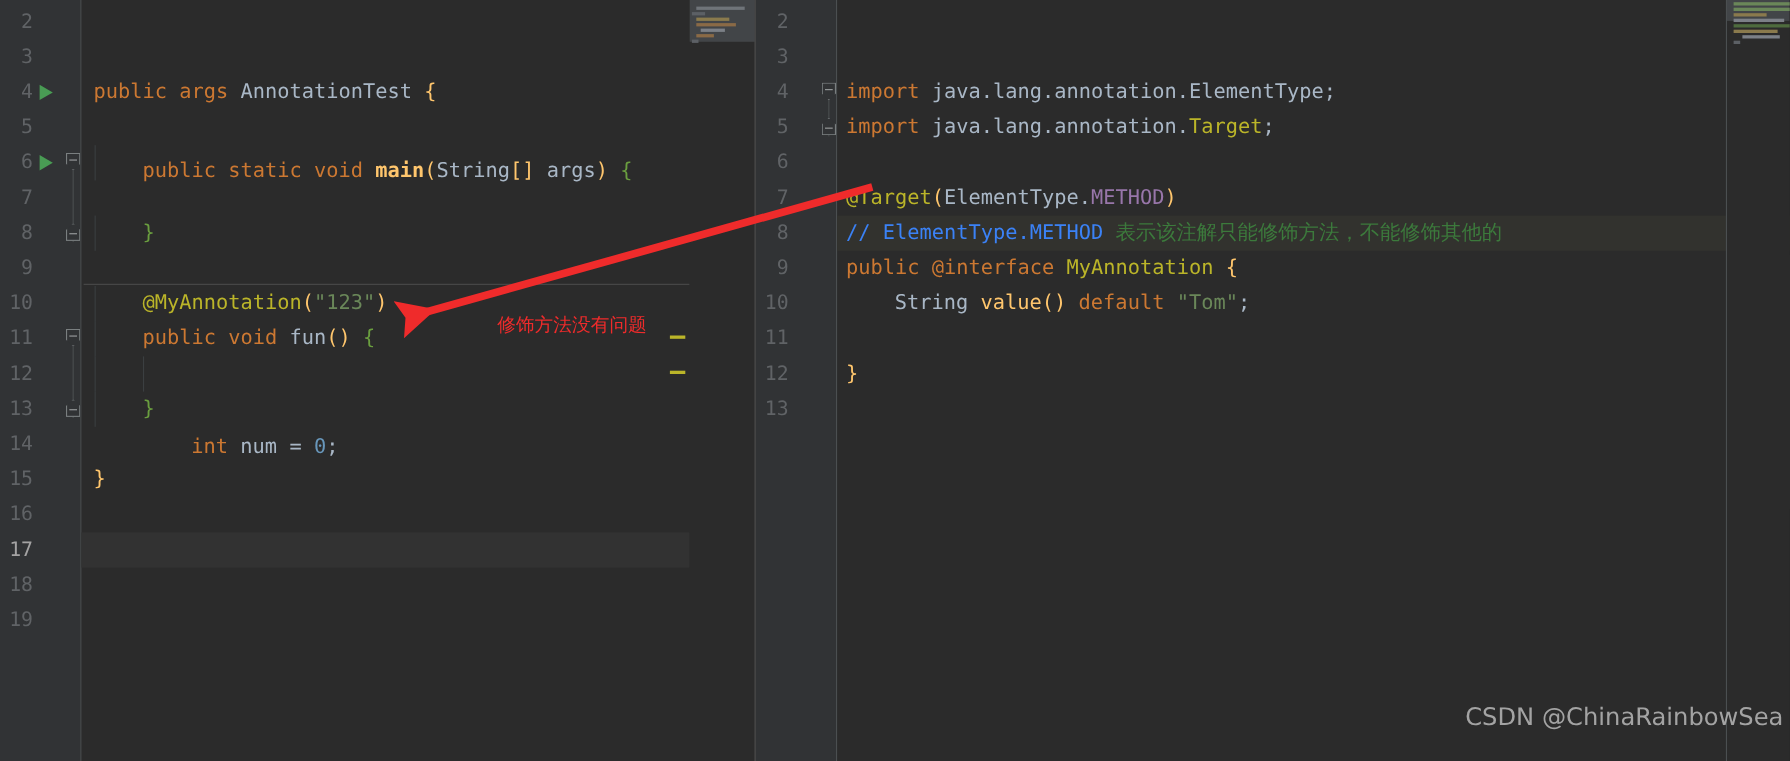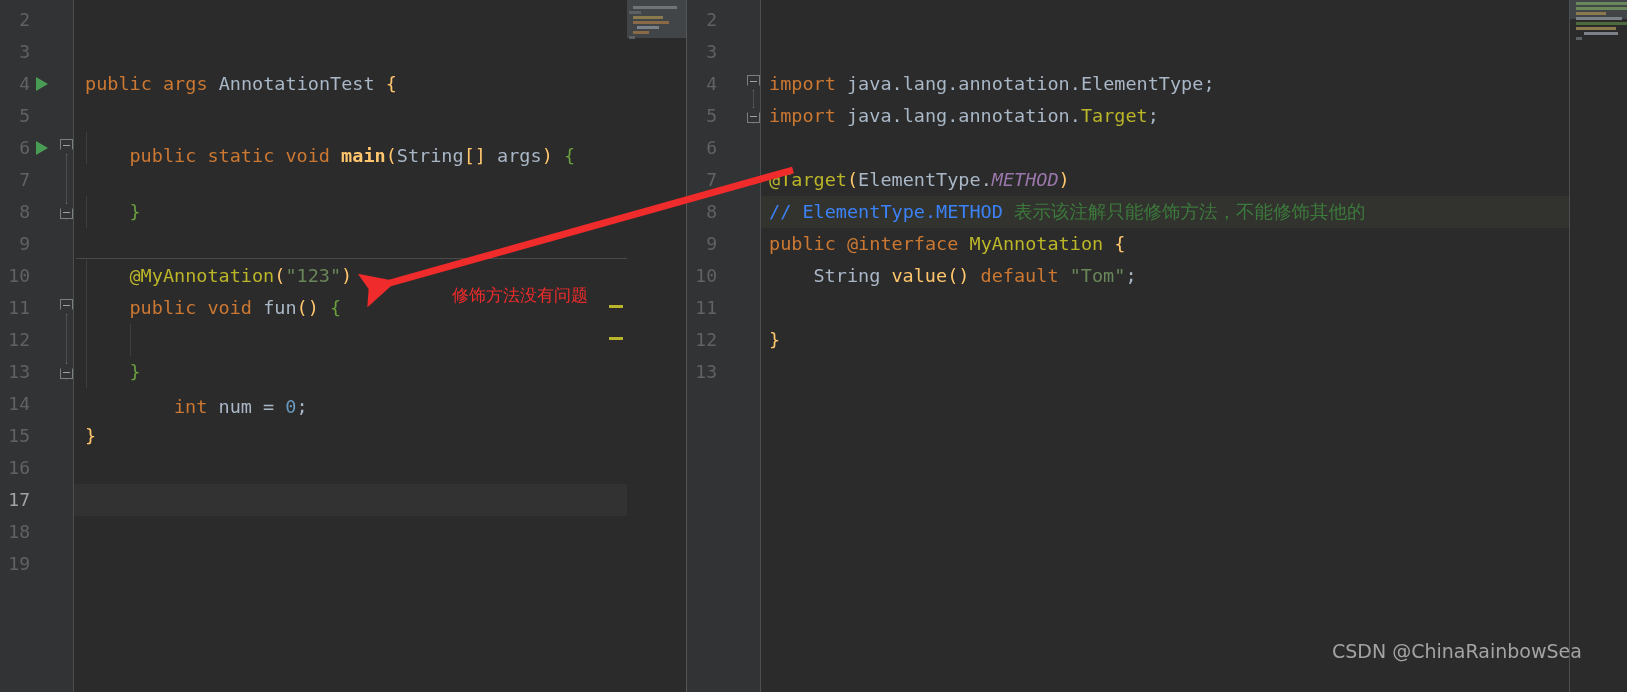--- a/index.html
+++ b/index.html
@@ -27,21 +27,21 @@
   .meth{color:#ffc66d;}
   .methb{color:#ffc66d;font-weight:bold;}
   .str{color:#6a8759;}
   .num{color:#6897bb;}
   .brY{color:#ffc66d;}
   .brG{color:#6a9e3f;}
   .anno{color:#bbb529;}
   .ident{color:#a9b7c6;}
   .cmt{color:#3b82f6;}
   .cmtg{color:#3c7a3c;}
-  .stat{color:#9876aa;font-style:italic;}
+  .stat{color:#9876aa;}
   .plain{color:#a9b7c6;}
 
   
   .runmark{position:absolute;width:0;height:0;
            border-left:12px solid #499c54;
            border-top:7px solid transparent;
            border-bottom:7px solid transparent;}
   .foldline{position:absolute;width:1px;background:#4b4f51;}
   .foldbox{position:absolute;width:13px;height:13px;
            border:1px solid #7a7f80;background:#313335;box-sizing:border-box;}
@@ -67,21 +67,21 @@
 
   
   .stripe{position:absolute;width:14px;height:3px;background:#bbb529;}
 
   
   #arrow{position:absolute;left:0;top:0;pointer-events:none;}
   .redtext{position:absolute;color:#ef2b2b;font-size:17px;
            font-family:"DejaVu Sans","Liberation Sans",sans-serif;
            white-space:nowrap;font-weight:500;}
 
-  .watermark{position:absolute;color:#b9b9b9;font-size:19px;
+  .watermark{position:absolute;color:#b9b9b9;font-size:22px;
              font-family:"DejaVu Sans","Liberation Sans",sans-serif;
              white-space:nowrap;opacity:.85;}
 </style>
 </head>
 <body>
 
 <div id="root">
 
   <div class="panel" id="left-panel" style="left:0;width:627px;">
     <div class="gutter" style="width:73px;"></div>

